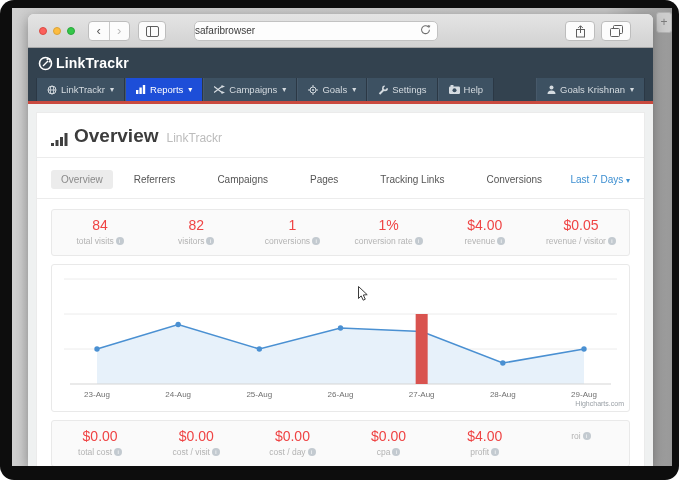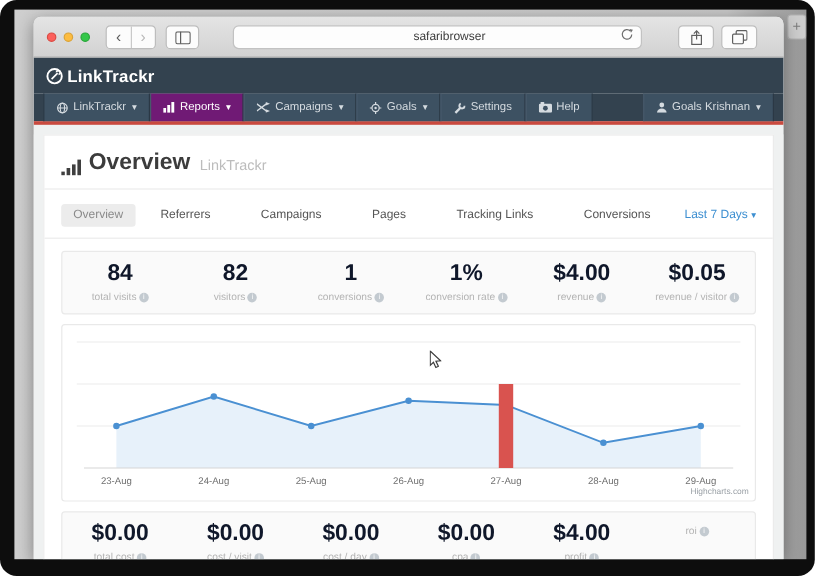--- a/index.html
+++ b/index.html
@@ -12,50 +12,50 @@
             border-radius:6px 6px 0 0; box-shadow:0 4px 14px rgba(0,0,0,.38); overflow:hidden; }
   .toolbar { position:relative; height:34px; background:linear-gradient(#e4e4e4,#d2d2d2); border-bottom:1px solid #a8a8a8; }
   .tl { position:absolute; top:13px; width:8px; height:8px; border-radius:50%; }
   .tl.red{ left:11px; background:#fc605c; border:1px solid #d94c44;}
   .tl.yellow{ left:25px; background:#fdbc40; border:1px solid #d9a339;}
   .tl.green{ left:39px; background:#34c749; border:1px solid #2aa63b;}
   .navgroup { position:absolute; left:60px; top:7px; width:42px; height:20px; background:#fcfcfc; border:1px solid #bdbdbd; border-radius:4px; display:flex; }
   .navgroup .half { flex:1; text-align:center; line-height:18px; font-size:13px; color:#5b5b5b; }
   .navgroup .half+.half { border-left:1px solid #c9c9c9; color:#b9b9b9; }
   .sidebtn { position:absolute; left:110px; top:7px; width:28px; height:20px; background:#fcfcfc; border:1px solid #bdbdbd; border-radius:4px; display:flex; align-items:center; justify-content:center; }
-  .urlbar { position:absolute; left:166px; top:7px; width:341px; height:20px; background:#fdfdfd; border:1px solid #c2c2c2; border-radius:5px; font-size:10px; color:#3c3c3c; text-align:center; line-height:18px;padding-left:20px; }
+  .urlbar { position:absolute; left:166px; top:7px; width:244px; height:20px; background:#fdfdfd; border:1px solid #c2c2c2; border-radius:5px; font-size:10px; color:#3c3c3c; text-align:left; line-height:18px; }
   .reload { position:absolute; right:6px; top:0; font-size:11px; color:#6e6e6e; line-height:18px; }
   .toolbtn { position:absolute; top:7px; width:30px; height:20px; background:#fcfcfc; border:1px solid #bdbdbd; border-radius:4px; display:flex; align-items:center; justify-content:center; }
   .share { left:537px; } .tabsbtn { left:573px; }
   .newtab { position:absolute; left:644px; top:4px; width:16px; height:21px; background:#cdcdcd; border:1px solid #b2b2b2; border-radius:3px; font-size:12px; color:#7c7c7c; text-align:center; line-height:19px; }
   
   .site-header { height:30px; background:#33424f; display:flex; align-items:center; padding:0 10px; }
   .logo { display:flex; align-items:center; gap:3px; color:#fff; font-size:14px; font-weight:bold; letter-spacing:.2px; }
   .mainnav { height:23px; background:#33424f; display:flex; align-items:stretch; padding-left:8px; }
   .nav-item { display:flex; align-items:center; gap:4px; padding:0 10px; font-size:9.5px; color:#d5dbe0; background:#3d5162; border-right:1px solid #2b3845; border-left:1px solid #47596a; }
   .nav-item.first { border-left:1px solid #2b3845; }
-  .nav-item.active { background:#701a75; color:#fff;text-align:center; }
+  .nav-item.active { background:#1d4ed8; color:#fff;text-align:center; }
   .nav-item .caret { font-size:8px; margin-left:1px; }
   .nav-user { margin-left:auto; margin-right:8px; }
   .redline { height:3px; background:#c94a3f; }
   .page { background:#eff1f1; height:362px; }
   .card { margin:8px 8px 0; background:#fff; border:1px solid #ebebeb; }
   .titleblock { padding:12px 14px 10px; border-bottom:1px solid #ececec; }
   .titlerow { display:flex; align-items:flex-end; gap:6px; }
   .titlerow h1 { font-size:19px; color:#3c3c3c; font-weight:bold; }
   .brand { font-size:12px; color:#bcbcbc; margin-left:2px; padding-bottom:2px; }
   .subtitle { font-size:10px; color:#4f4f4f; margin-top:4px; }
   .tabsrow { display:flex; align-items:center; padding:12px 14px 9px; border-bottom:1px solid #ececec; }
   .tab { font-size:10px; color:#555; padding:4px 21px; }
   .tab.active { background:#ececec; color:#8a8a8a; border-radius:3px; padding:4px 10px; }
   .datefilter { margin-left:auto; font-size:10px; color:#3d8fd1; }
   .datefilter .caret { font-size:8px; }
   .statpanel { margin:10px 14px 0; border:1px solid #e9e9e9; background:#fafafa; border-radius:3px; display:flex; }
   .statcell { flex:1; text-align:center; padding:7px 0 9px; }
-  .statval { font-size:19px; font-weight:bold; color:#0f172a; }
+  .statval { font-size:14px; font-weight:normal; color:#ef4444; }
   .statlbl { font-size:8.5px; color:#b3b3b3; margin-top:3px; }
   .info { display:inline-block; width:8px; height:8px; border-radius:50%; background:#c3cad0; color:#fff; font-size:6px; line-height:8px; text-align:center; margin-left:2px; vertical-align:1px; }
   .chartpanel { margin:8px 14px 0; border:1px solid #e9e9e9; border-radius:3px; height:148px; background:#fff; position:relative; }
   .chartpanel svg.plot { display:block; width:100%; height:100%; }
   .cursor { position:absolute; left:306px; top:21px; }
   .bottompanel { margin:8px 14px 8px; }
 </style>
 </head>
 <body>
 

